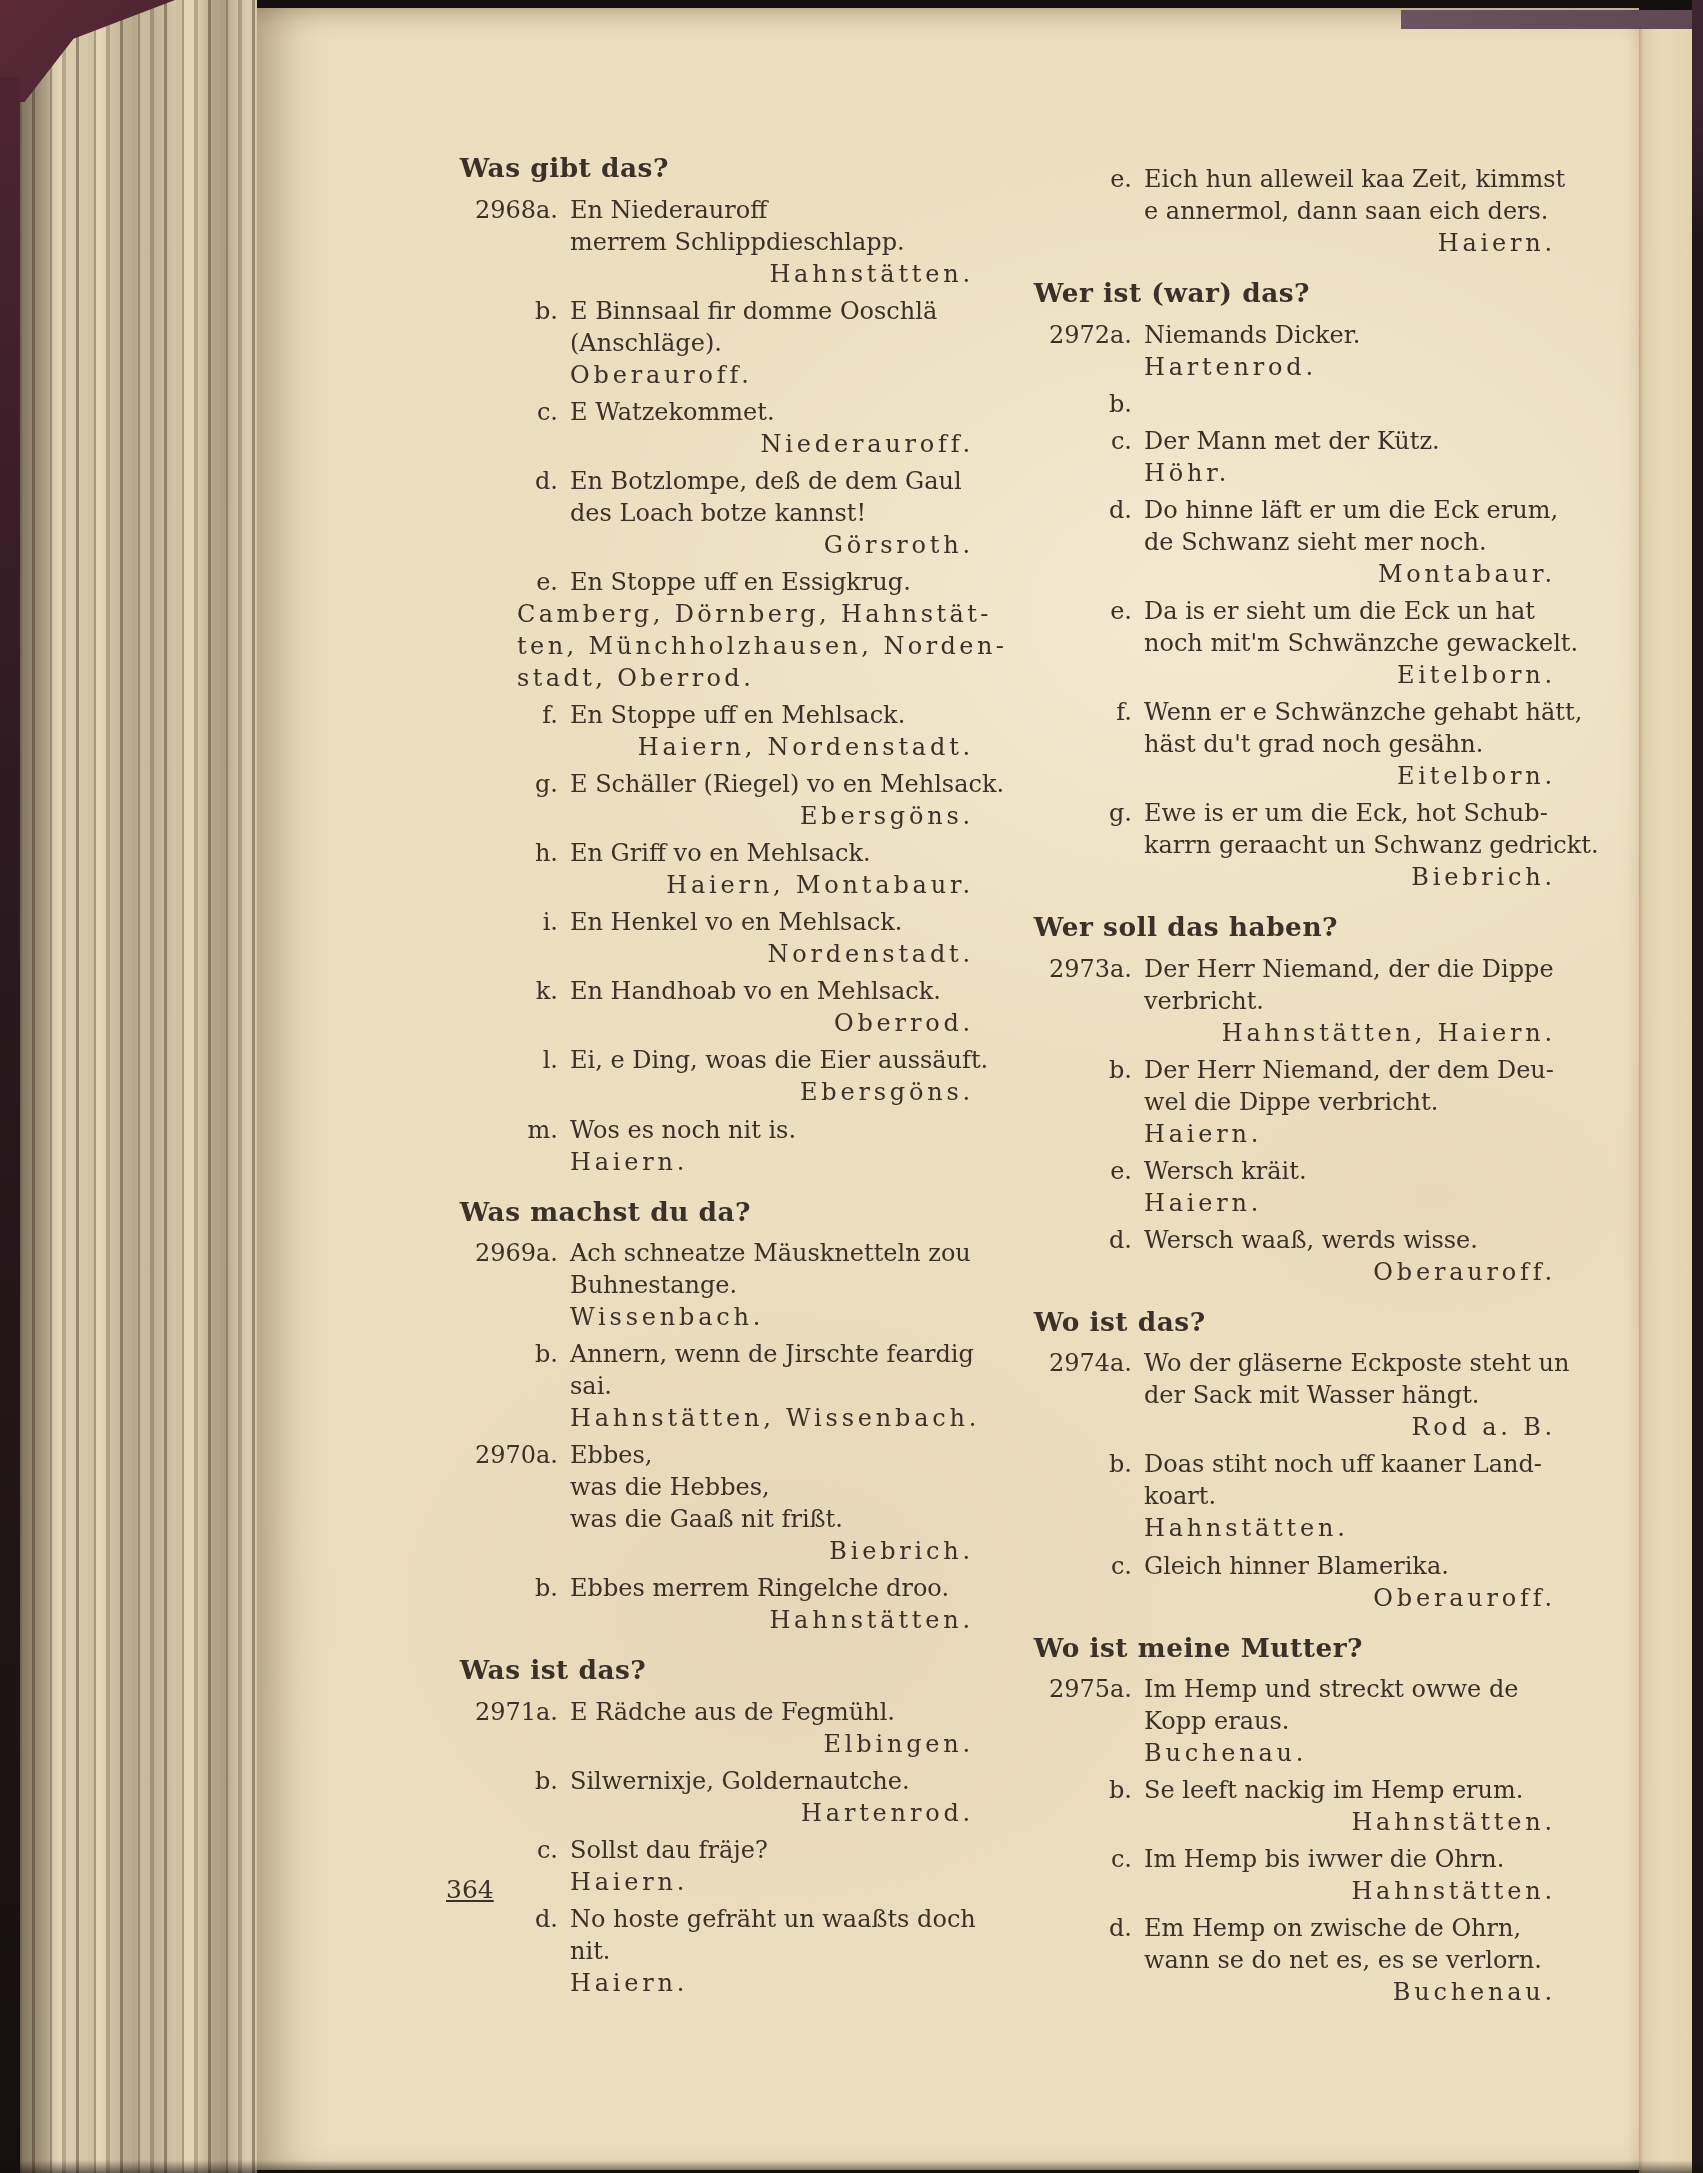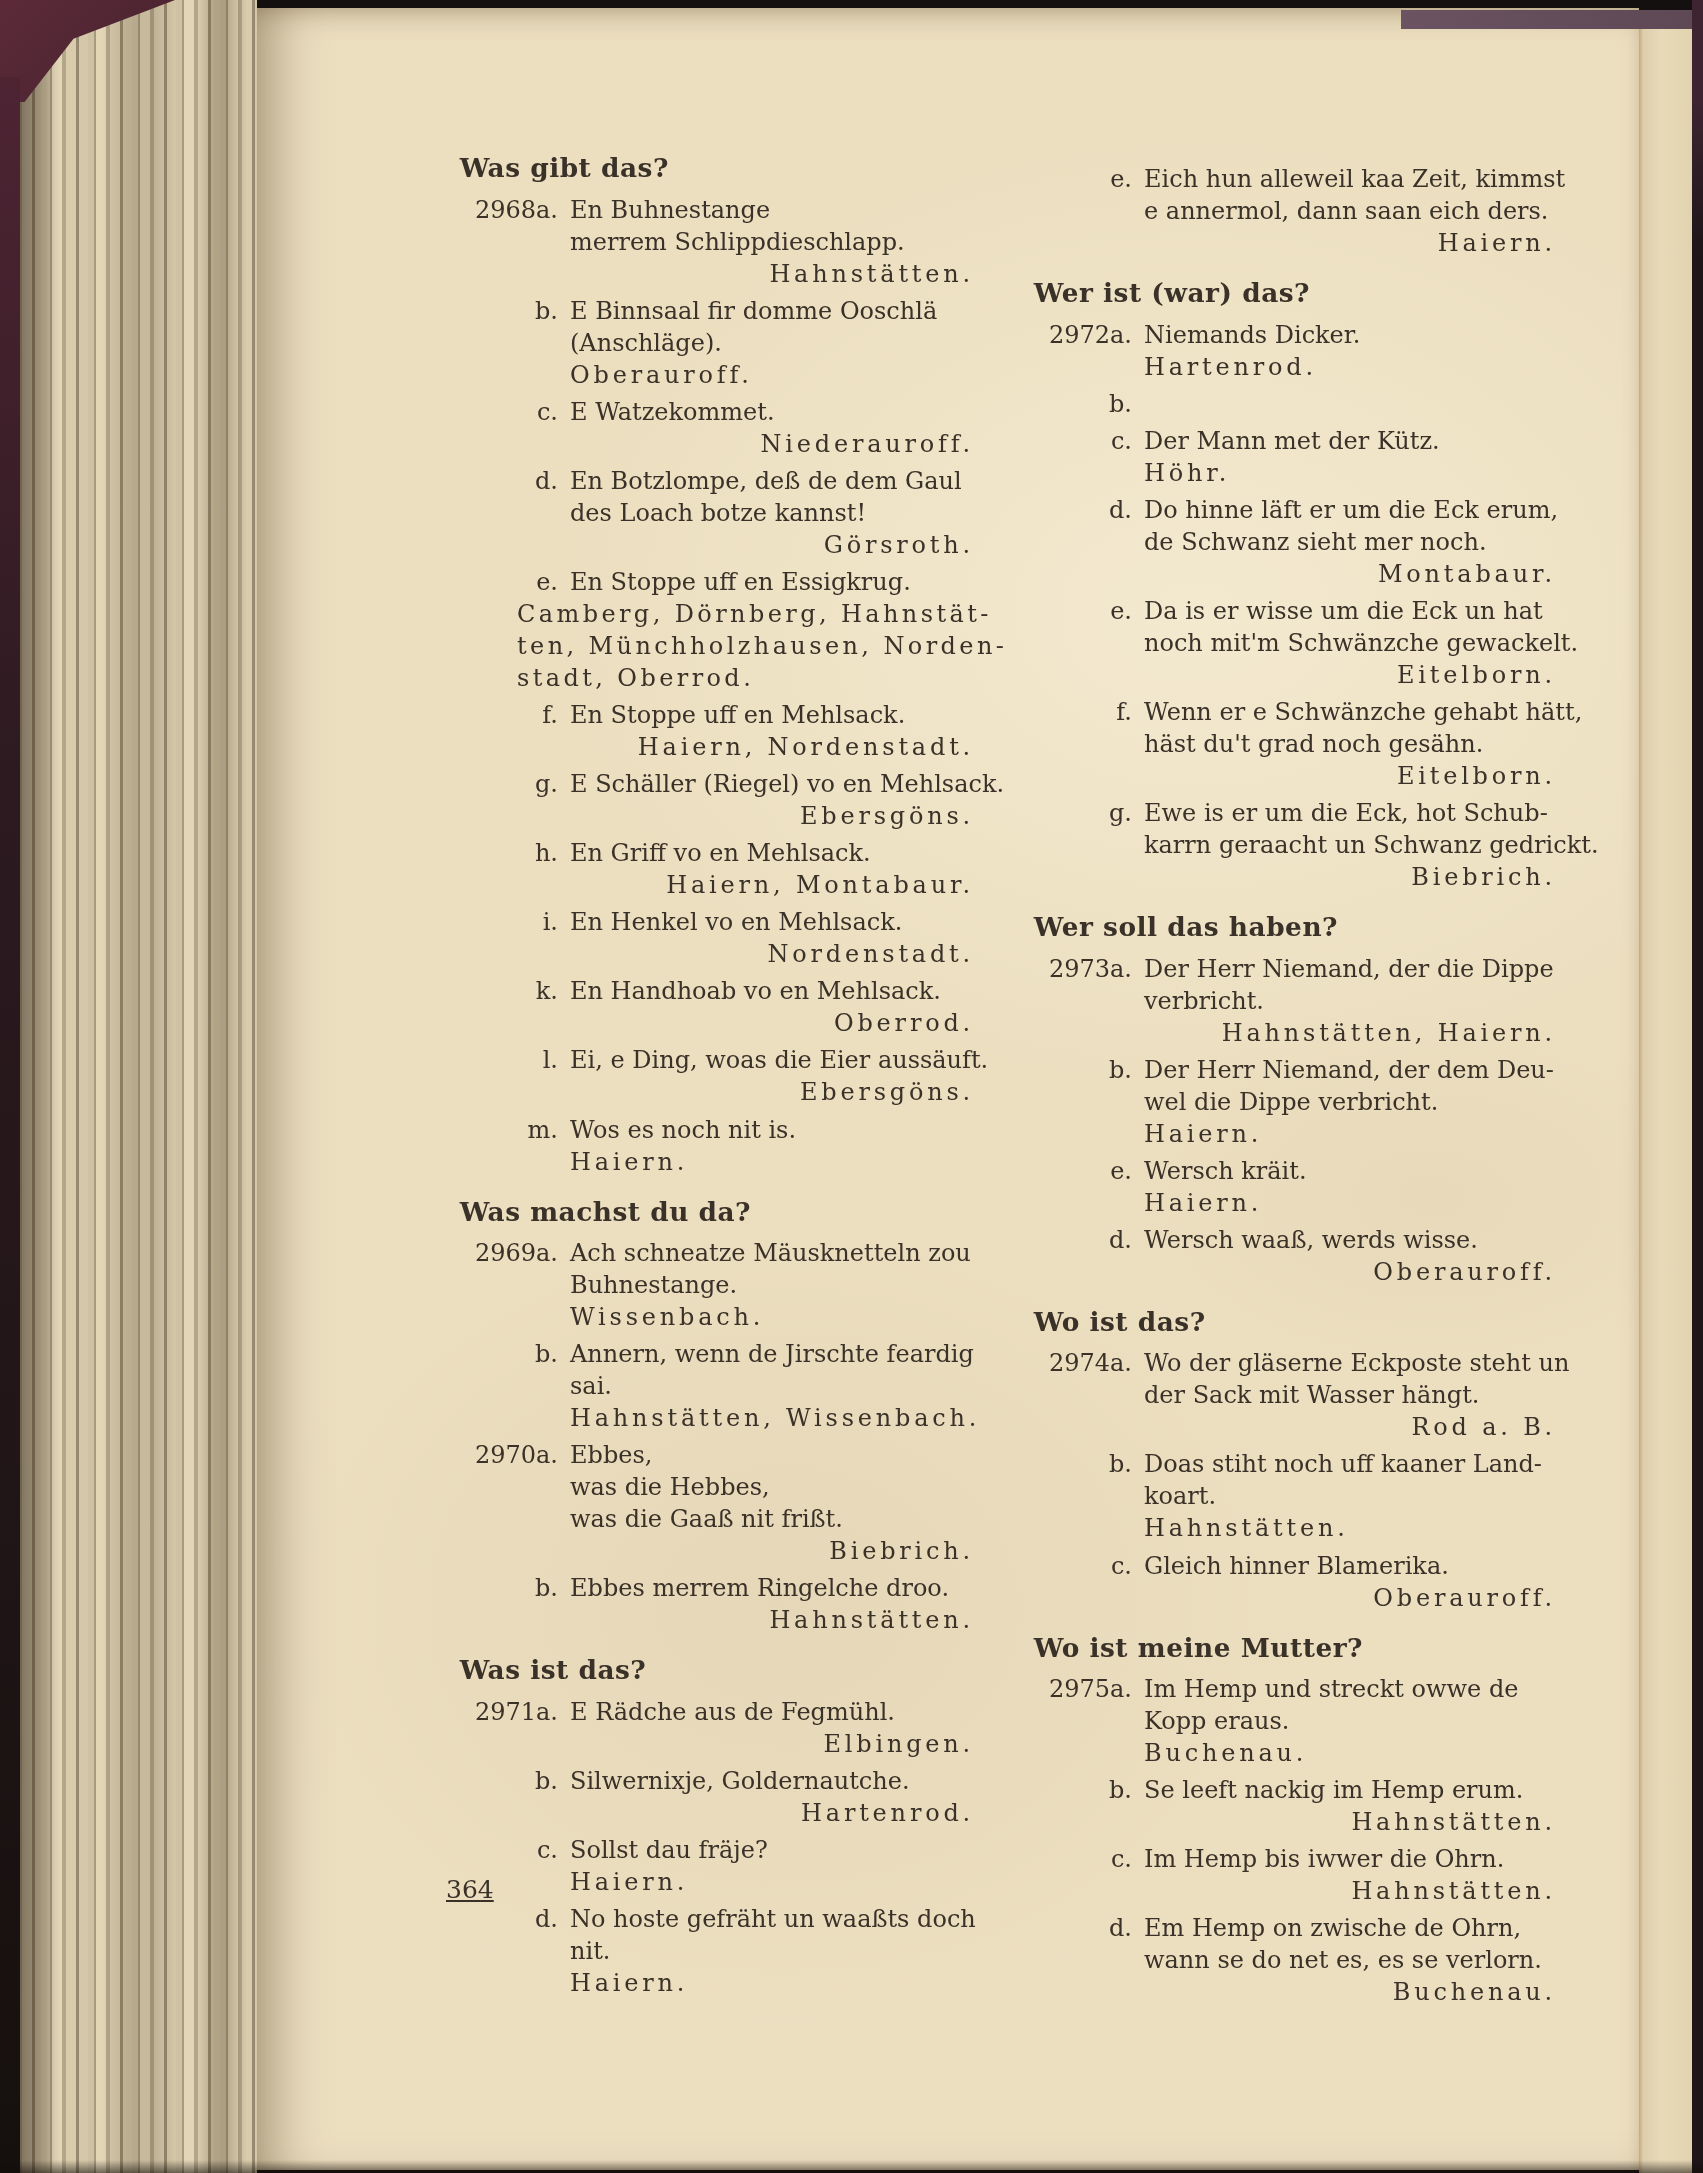--- a/index.html
+++ b/index.html
@@ -66,21 +66,21 @@
 <div class="cover-left-strip"></div>
 <div class="edge-top-cloth"></div>
 <div class="cover-right"></div>
 
 <div class="page">
   <div class="col col-left">
       <div class="hdr">Was gibt das?</div>
       <div class="entry">
         <span class="lbl">2968a.</span>
         <div class="bod">
-          <div class="line">En Buhnestange</div>
+          <div class="line">En Niederauroff</div>
           <div class="line">merrem Schlippdieschlapp.</div>
           <div class="line pown"><span class="place">Hahnstätten.</span></div>
         </div>
       </div>
       <div class="entry">
         <span class="lbl">b.</span>
         <div class="bod">
           <div class="line">E Binnsaal fir domme Ooschlä</div>
           <div class="line withpi">
             <span>(Anschläge).</span>
@@ -268,21 +268,21 @@
         <span class="lbl">d.</span>
         <div class="bod">
           <div class="line">Do hinne läft er um die Eck erum,</div>
           <div class="line">de Schwanz sieht mer noch.</div>
           <div class="line pown"><span class="place">Montabaur.</span></div>
         </div>
       </div>
       <div class="entry">
         <span class="lbl">e.</span>
         <div class="bod">
-          <div class="line">Da is er wisse um die Eck un hat</div>
+          <div class="line">Da is er sieht um die Eck un hat</div>
           <div class="line">noch mit'm Schwänzche gewackelt.</div>
           <div class="line pown"><span class="place">Eitelborn.</span></div>
         </div>
       </div>
       <div class="entry">
         <span class="lbl">f.</span>
         <div class="bod">
           <div class="line">Wenn er e Schwänzche gehabt hätt,</div>
           <div class="line">häst du't grad noch gesähn.</div>
           <div class="line pown"><span class="place">Eitelborn.</span></div>

